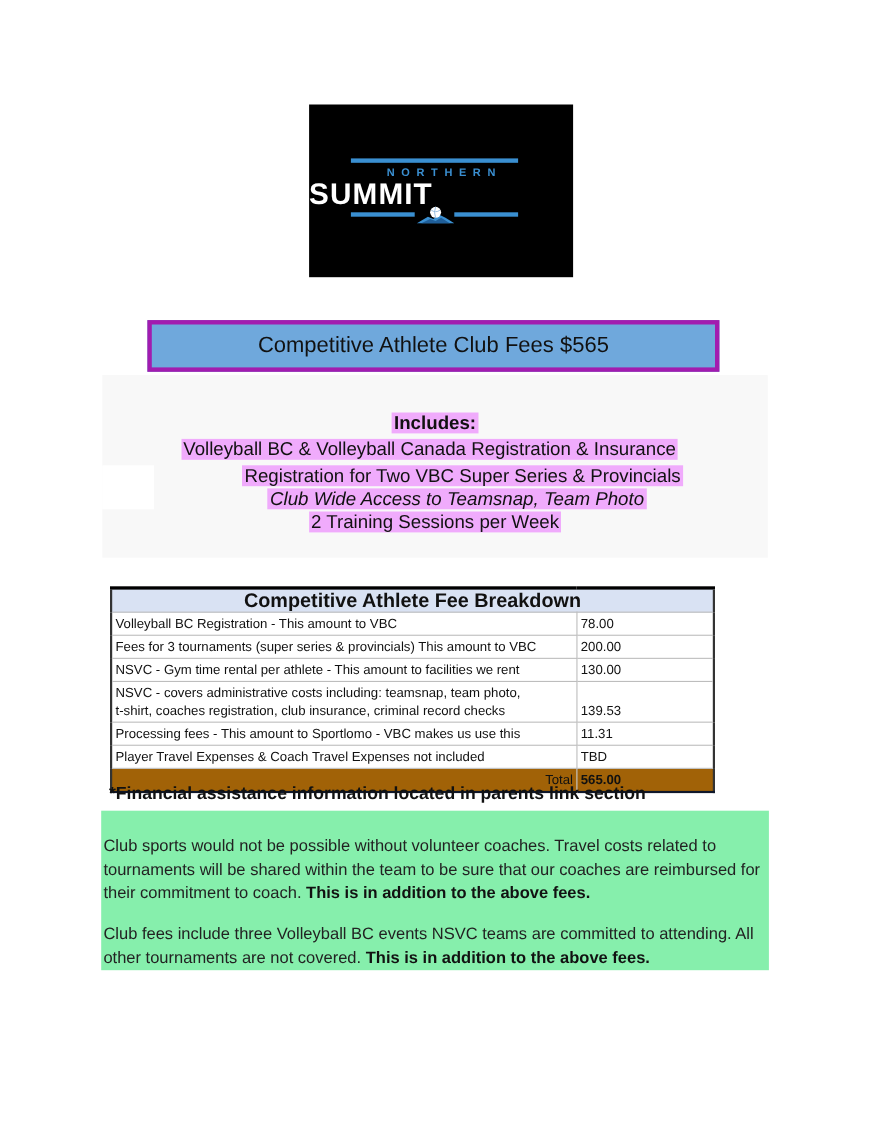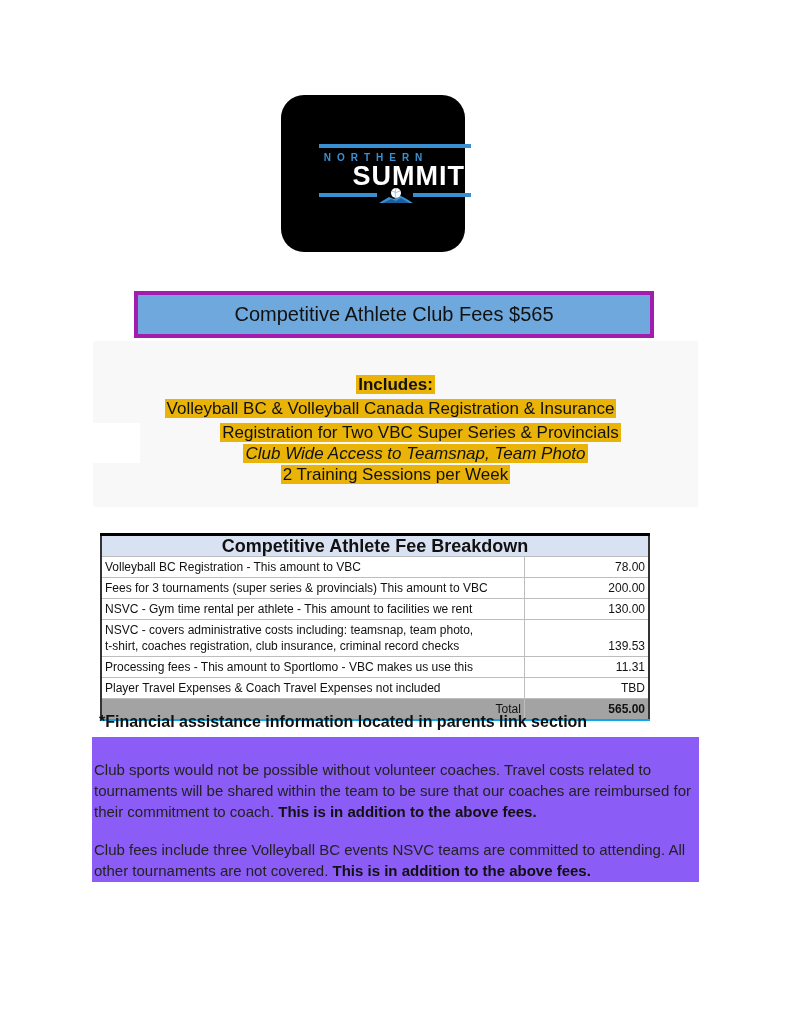--- a/index.html
+++ b/index.html
@@ -2,35 +2,34 @@
 <html><head>
 <meta charset="utf-8">
 <style>
   html, body { margin: 0; padding: 0; background: #ffffff; }
   body {
     width: 791px; height: 1023px; position: relative; overflow: hidden;
     font-family: "Liberation Sans", sans-serif; color: #111;
   }
   
   .logo {
-    position: absolute; left: 281px; top: 95px; width: 184px; height: 157px;
+    position: absolute; left: 281px; top: 95px; width: 240px; height: 157px;
     background: #000;
-    border-radius: 23px;
   }
   .logo .bar { position: absolute; height: 4px; background: #3a8fd1; }
   .logo .bar.top { left: 38px; top: 49px; width: 152px; }
   .logo .bar.bl { left: 38px; top: 98px; width: 58px; }
   .logo .bar.br { left: 132px; top: 98px; width: 58px; }
   .logo .northern {
     position: absolute; left: 0; right: 0; top: 57px; text-align: center;
     color: #3a8fd1; font-weight: bold; font-size: 10px; letter-spacing: 6px;
     padding-left: 6px;
   }
   .logo .summit {
-    position: absolute; left: 0; right: 0; top: 66px; text-align: right;
+    position: absolute; left: 0; right: 0; top: 66px; text-align: left;
     color: #fff; font-weight: bold; font-size: 27px; letter-spacing: 1px;
   }
   .logo .mountain { position: absolute; left: 98px; top: 92px; width: 34px; height: 18px; }
 
   
   .title-box {
     position: absolute; left: 134px; top: 291px; width: 520px; height: 47px;
     background: #6fa8dc; border: 4px solid #a21caf; box-sizing: border-box;
     display: flex; align-items: center; justify-content: center;
     font-size: 20px; color: #111;
@@ -40,56 +39,56 @@
   .includes {
     position: absolute; left: 93px; top: 341px; width: 605px; height: 166px;
     background: #f8f8f8;
   }
   .includes .notch {
     position: absolute; left: 0; top: 82px; width: 47px; height: 40px; background: #fff;
   }
   .includes .line {
     position: absolute; left: 0; right: 0; text-align: center; font-size: 17px; color: #111;
   }
-  .includes .line span { background: #eab308; padding: 0 2px; }
+  .includes .line span { background: #f0abfc; padding: 0 2px; }
   .includes .heading { top: 34px; font-weight: bold; }
   .includes .l1 { top: 58px; left: -10px; }
   .includes .l2 { top: 82px; left: 50px; }
   .includes .l3 { top: 103px; left: 40px; font-style: italic; }
   .includes .l4 { top: 124px; left: 0; }
   .includes .l5 { top: 145px; left: 0; }
 
   
   .fee-table {
     position: absolute; left: 100px; top: 533px; width: 550px;
     border-collapse: collapse; font-size: 12px; color: #111;
   }
   .fee-table td, .fee-table th {
     border: 1px solid #bdbdbd; padding: 2px 3px; line-height: 16px;
   }
   .fee-table th {
     background: #d9e2f3; font-weight: bold; text-align: center; font-size: 18px;
     border-top: 3px solid #000000;
   }
-  .fee-table td.amt { text-align: right; width: 118px; margin-left: 23px; }
+  .fee-table td.amt { width: 118px; margin-left: 23px; }
   .fee-table td.label { width: 420px; }
-  .fee-table tr.total td { background: #a3a3a3; border-bottom: 2px solid #0ea5e9; }
+  .fee-table tr.total td { background: #a16207; border-bottom: 2px solid #0f172a; }
   .fee-table tr.total td.amt { font-weight: bold; }
   .fee-table tr.total td.label { text-align: right; }
   .fee-table tr td:first-child, .fee-table tr th:first-child { border-left: 2px solid #333; }
   .fee-table tr td:last-child, .fee-table tr th:last-child { border-right: 2px solid #333; }
 
   .footnote {
     position: absolute; left: 99px; top: 713px; font-size: 16px; font-weight: bold; color: #111;
   }
 
   
   .notes {
     position: absolute; left: 92px; top: 737px; width: 607px; height: 145px;
-    background: #8b5cf6;
+    background: #86efac;
   }
   .notes p {
     position: absolute; left: 2px; right: 0; margin: 0; font-size: 15px; line-height: 21px; color: #222;
   }
   .notes p.p1 { top: 22px; }
   .notes p.p2 { top: 102px; }
   .notes b { color: #111; }
 </style>
 </head>
 <body>

